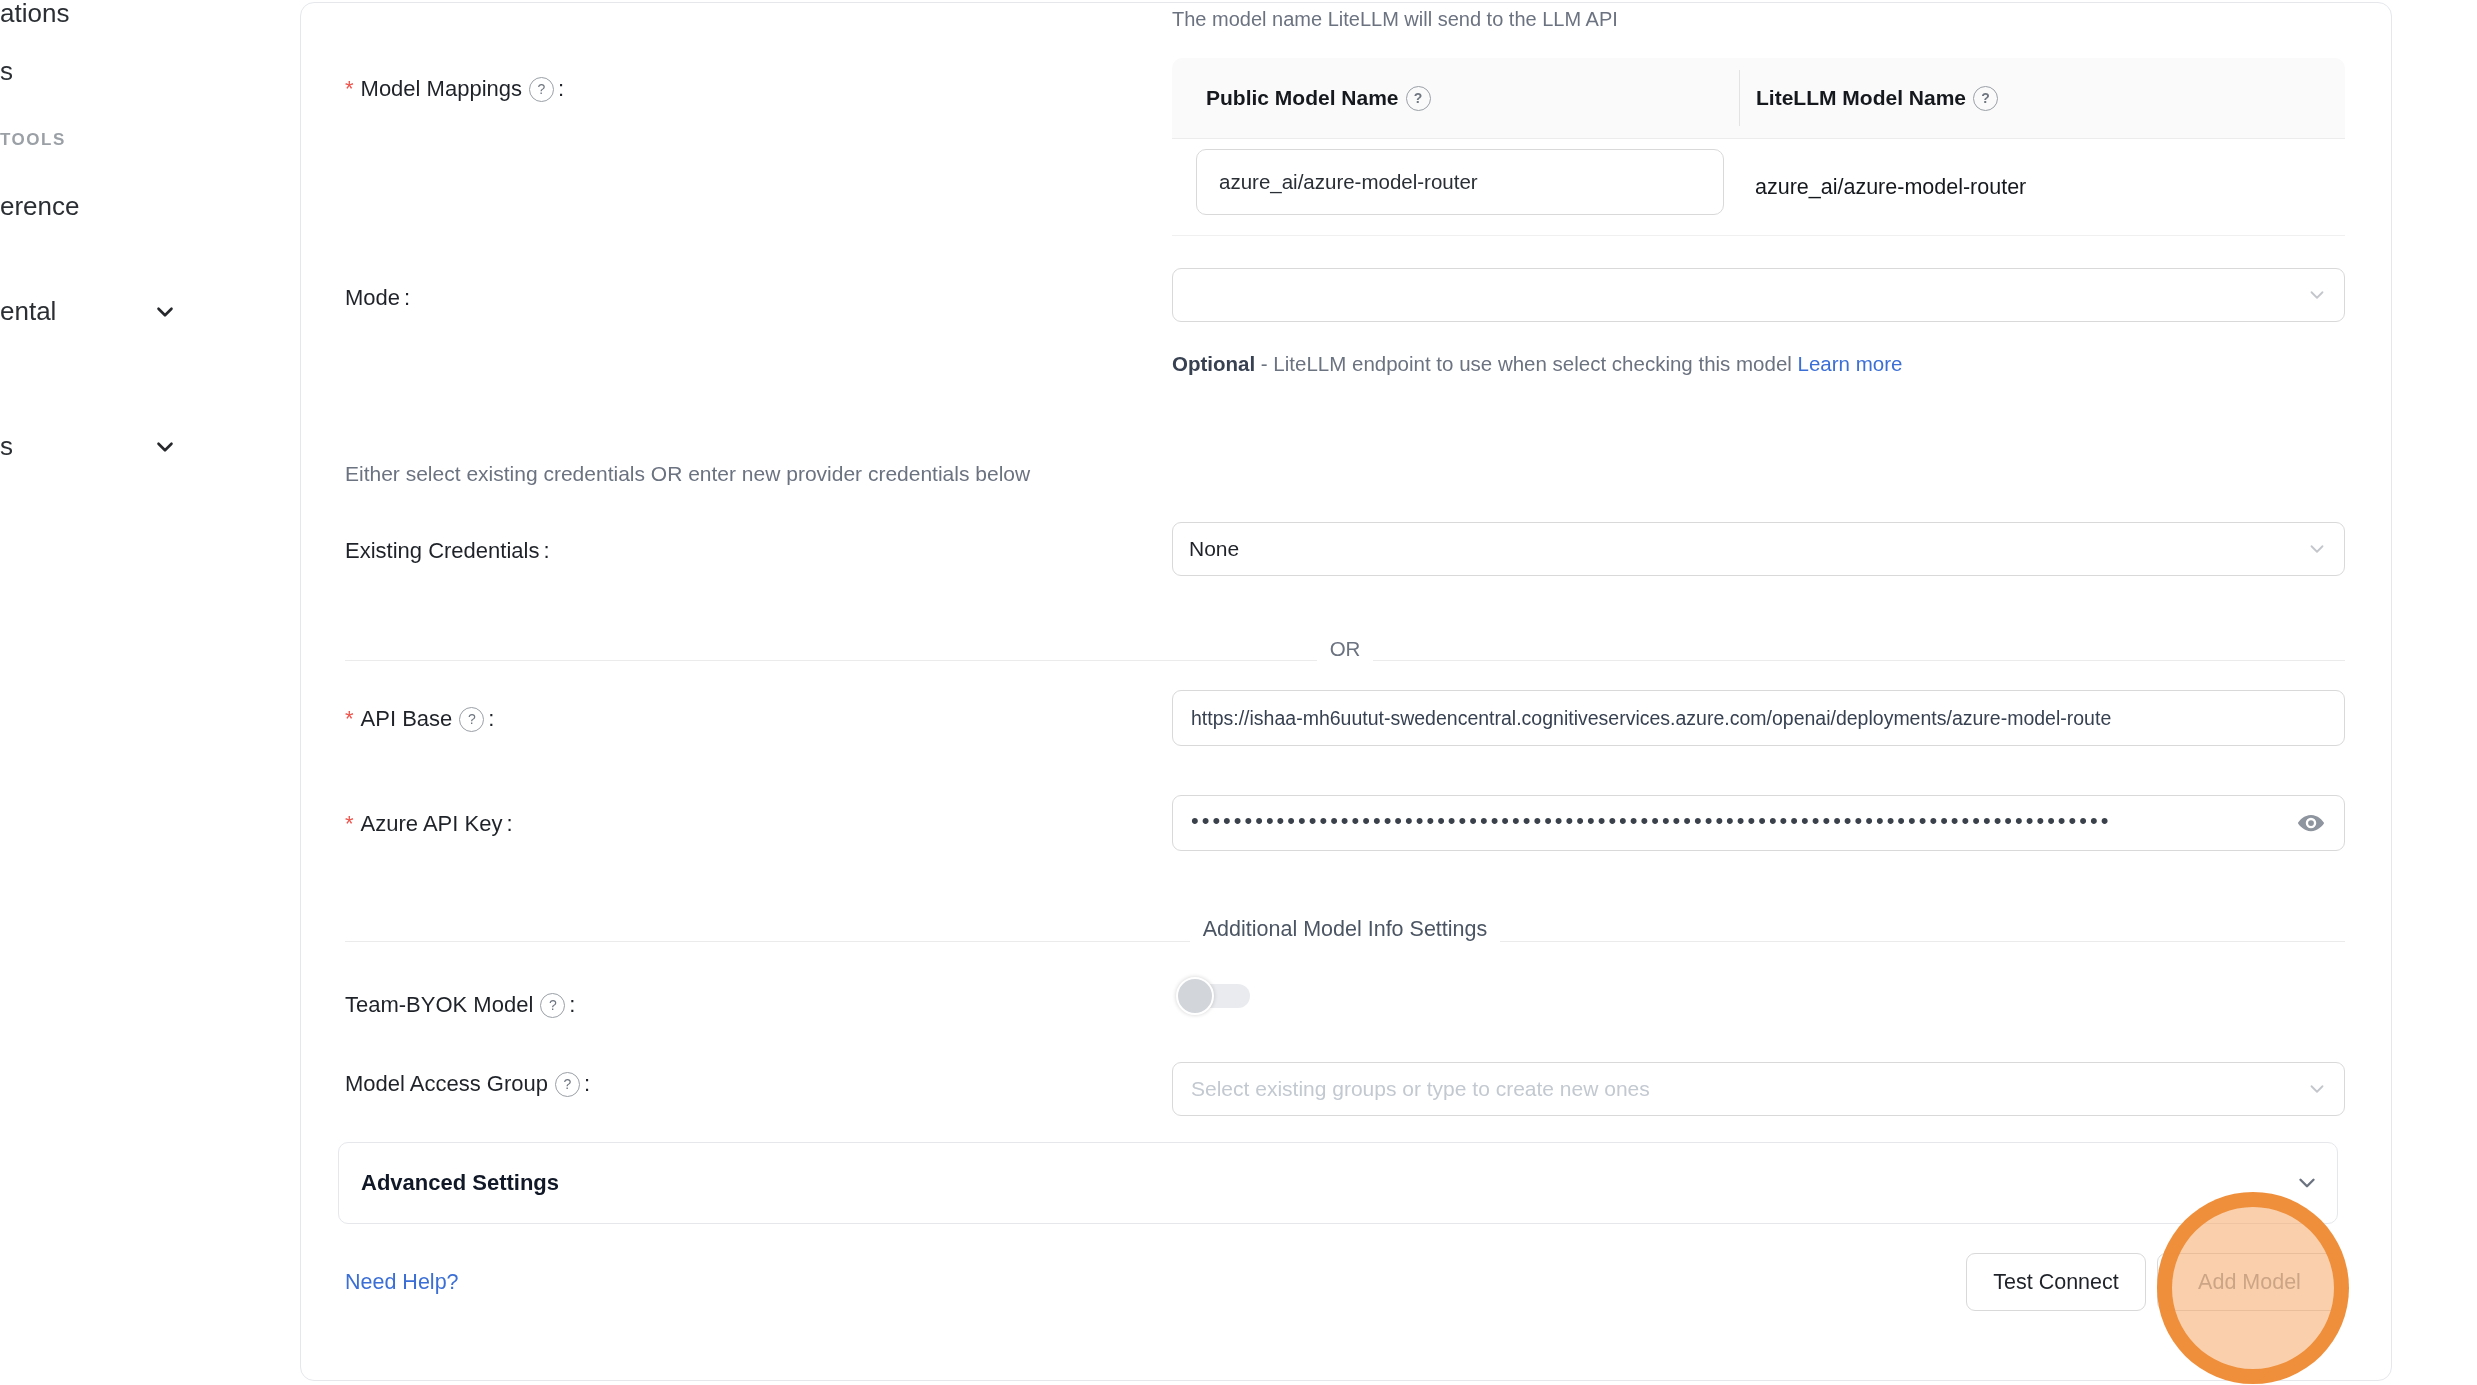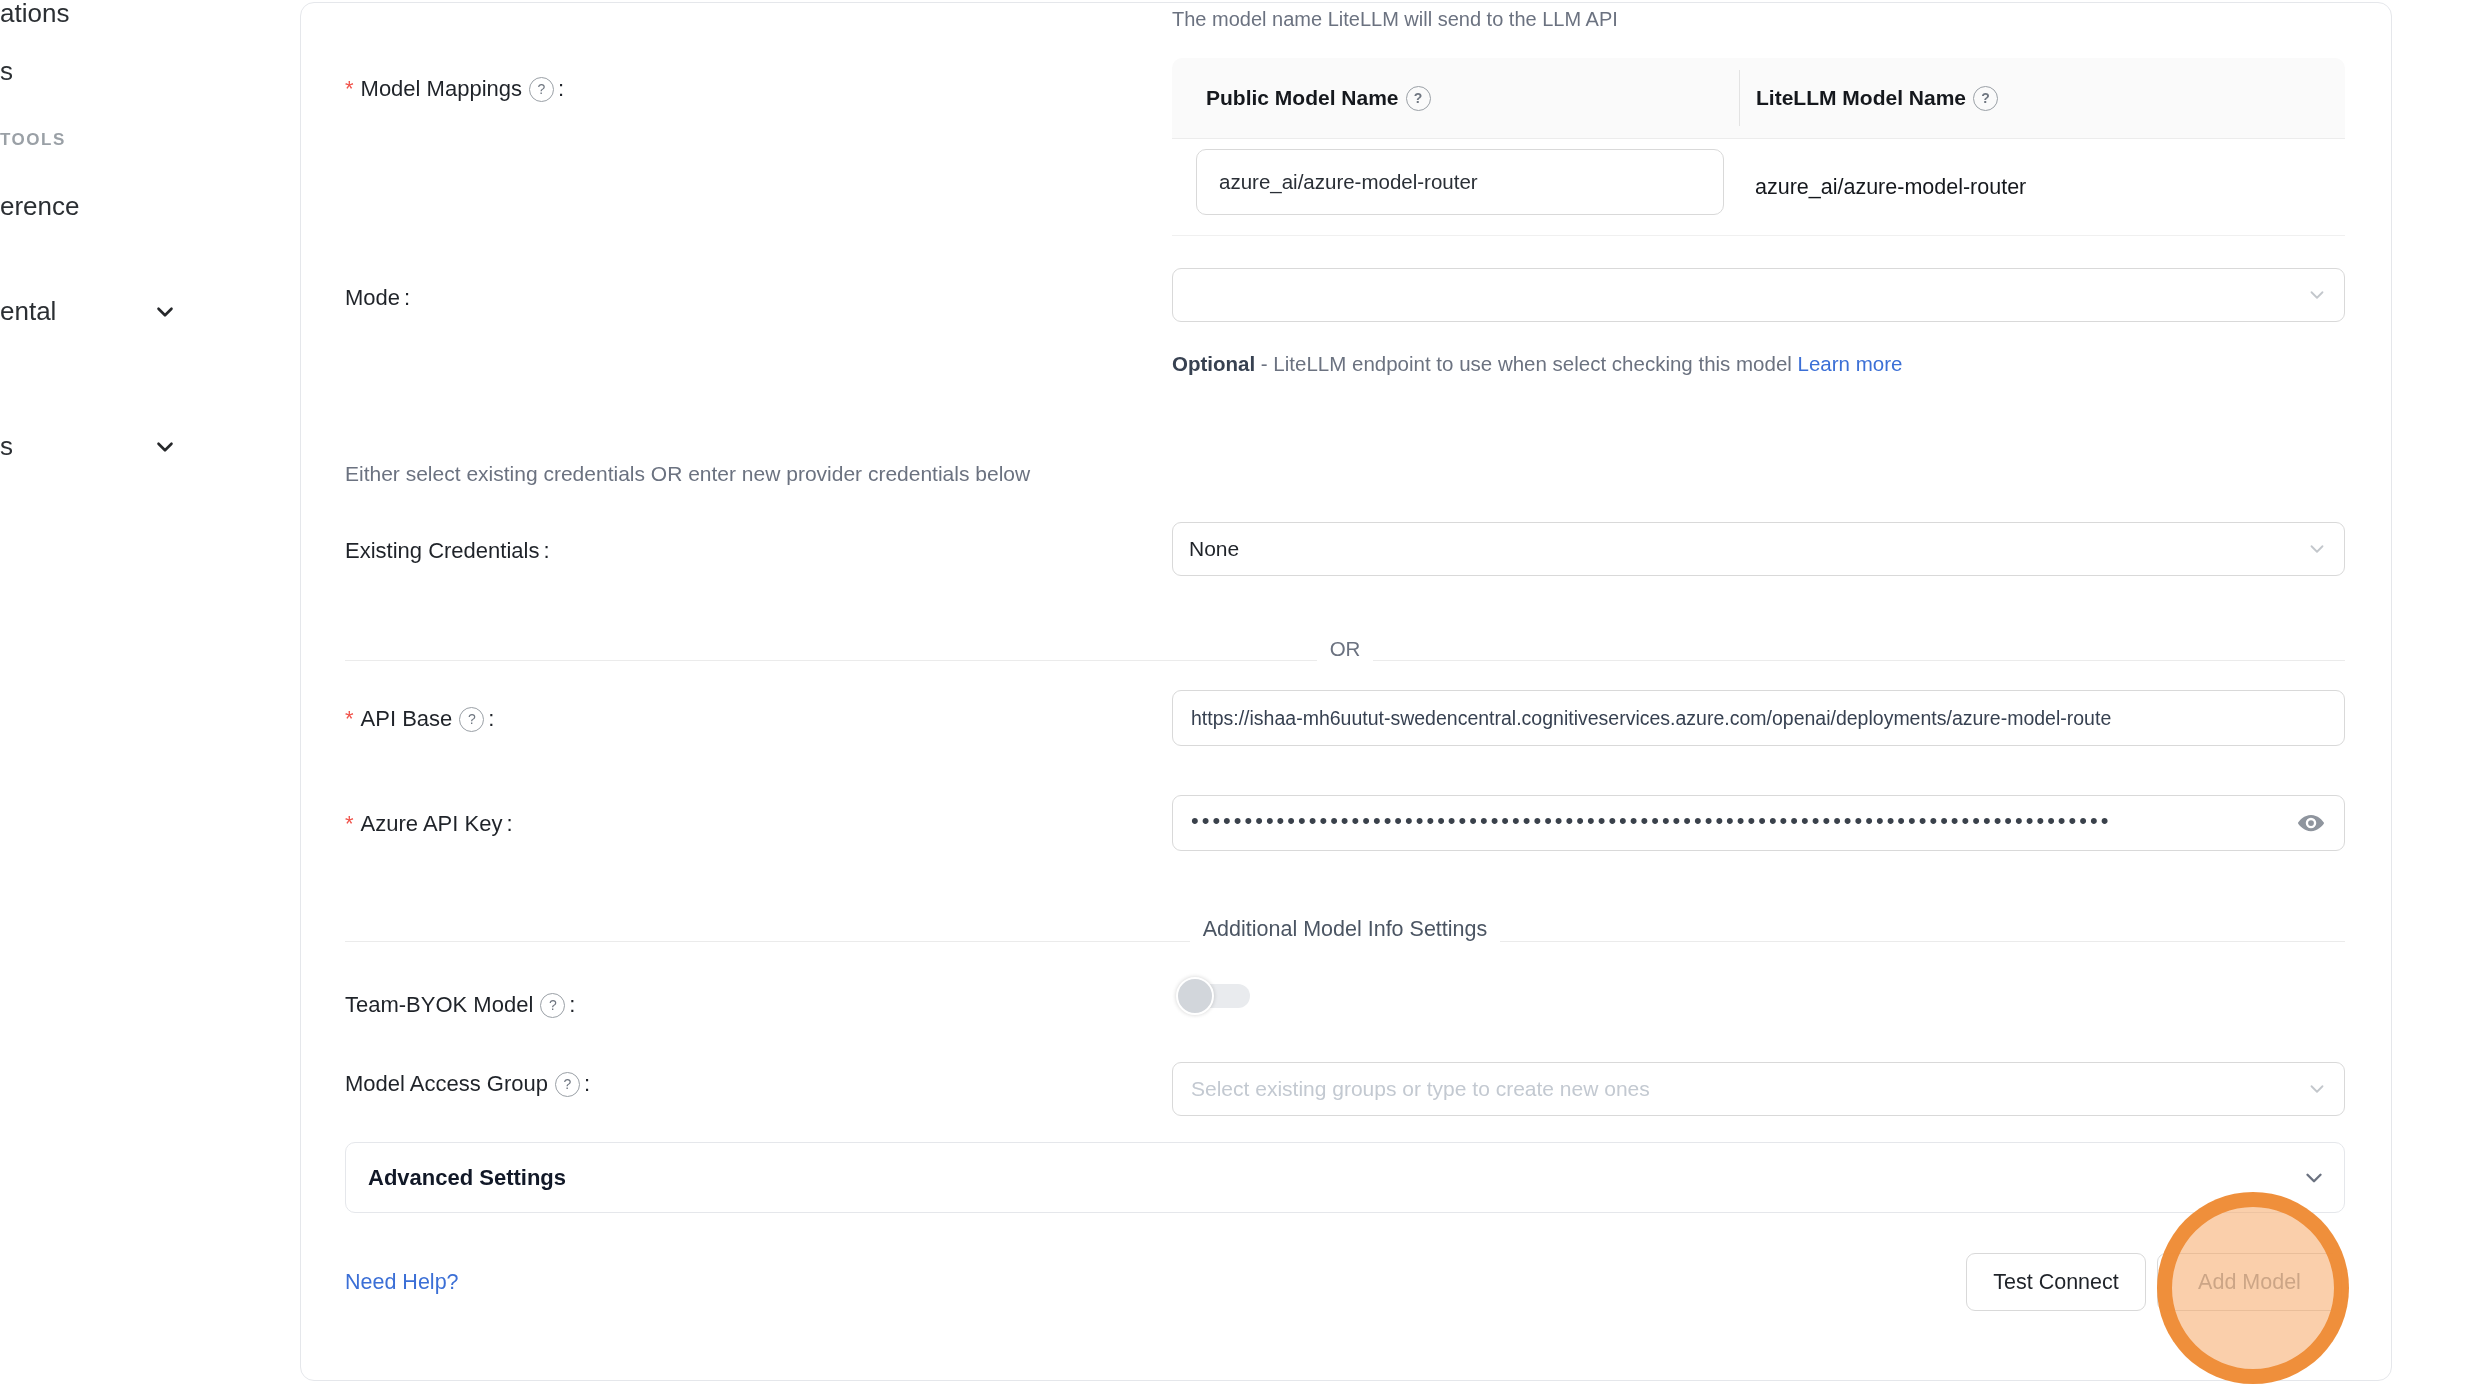--- a/index.html
+++ b/index.html
@@ -75,21 +75,21 @@
   .eye{position:absolute;right:18px;color:#8f959e;display:flex;cursor:pointer;}
 
   .toggle{position:absolute;left:1176px;top:976px;width:78px;height:38px;cursor:pointer;}
   .toggle .track{position:absolute;left:12px;top:8px;width:62px;height:24px;border-radius:12px;background:#e9ebee;}
   .toggle .knob{
     position:absolute;left:0;top:1px;width:34px;height:34px;border-radius:50%;
     background:#d2d6db;border:2px solid #fff;box-shadow:0 0 4px rgba(0,0,0,.18);
   }
 
   .adv-panel{
-    position:absolute;left:345px;top:1142px;width:2000px;height:71px;box-sizing:border-box;
+    position:absolute;left:338px;top:1142px;width:2000px;height:82px;box-sizing:border-box;
     border:1.5px solid #e5e7eb;border-radius:10px;display:flex;align-items:center;
     padding:0 17px 0 22px;cursor:pointer;background:#fff;
   }
   .adv-panel .title{font-size:22px;font-weight:700;color:#111827;flex:1;}
   .adv-panel .chev{color:#6b7280;display:flex;}
 
   .btn{
     position:absolute;top:1253px;height:58px;box-sizing:border-box;border:1.5px solid #d9d9d9;
     border-radius:9px;background:#fff;display:flex;align-items:center;justify-content:center;
     font-size:21.5px;cursor:pointer;font-family:inherit;

